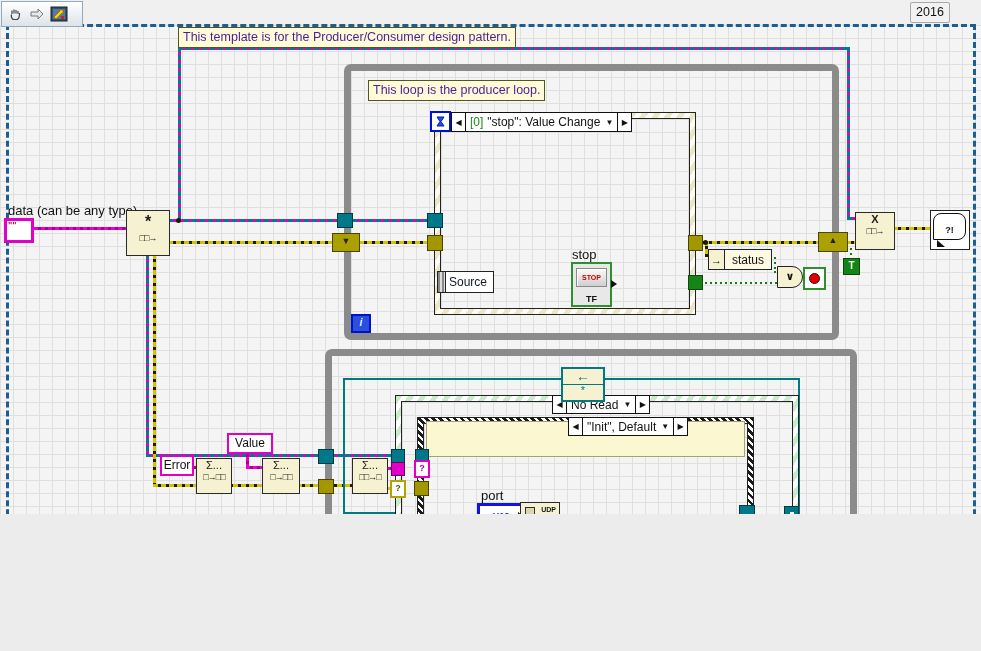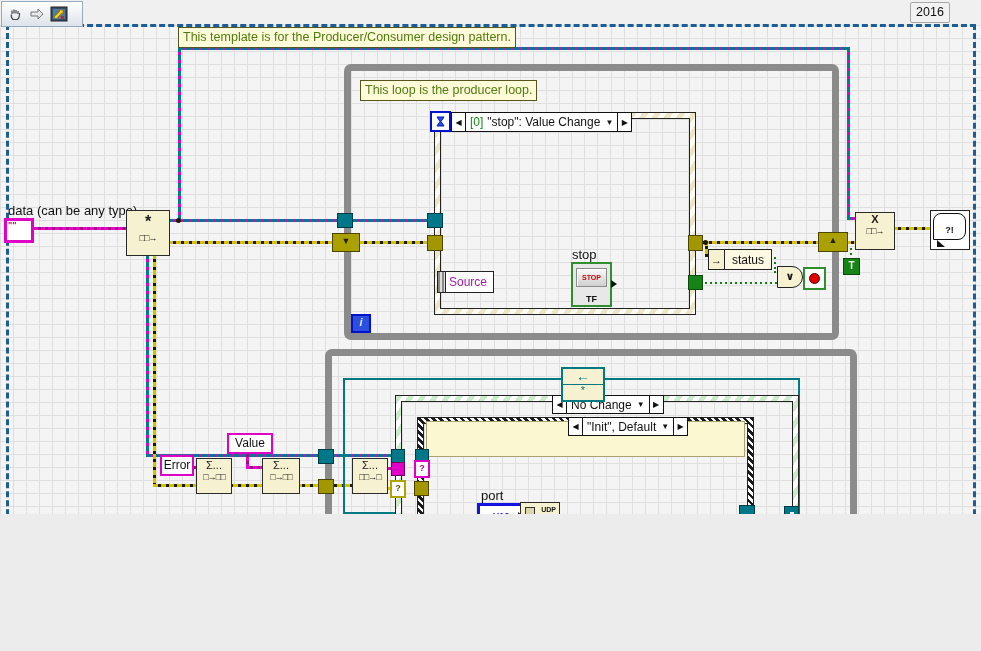--- a/index.html
+++ b/index.html
@@ -28,21 +28,21 @@
   .ne-stripe{background:repeating-linear-gradient(125deg,#c9ebc9 0 5px,#ffffff 5px 10px);}
   .ic-checker{background:repeating-linear-gradient(45deg,#1a1a1a 0 2.5px,#ffffff 2.5px 5px);}
   
   .hdr{display:flex;align-items:stretch;background:#fff;border:1px solid #111;font-size:12px;color:#111;}
   .hdr .cell{display:flex;align-items:center;justify-content:center;padding:0 4px;white-space:nowrap;}
   .hdr .arr{width:13px;font-size:8px;display:flex;align-items:center;justify-content:center;border-left:1px solid #111;border-right:1px solid #111;}
   .hdr .arr.first{border-left:none;}
   .hdr .arr.last{border-right:none;}
   .hdr .drop{font-size:8px;margin-left:5px;}
   
-  .comment{background:#fffbd8;border:1px solid #55551e;color:#4d7c0f;font-size:12.5px;padding:1px 4px;line-height:1.35;}
+  .comment{background:#fffbd8;border:1px solid #55551e;color:#4c1d95;font-size:12.5px;padding:1px 4px;line-height:1.35;}
   .node{background:#f6f1d0;border:1px solid #2a2a2a;color:#1a1a1a;text-align:center;}
   .node .g1{font-size:11px;line-height:13px;display:block;}
   .node .g2{font-size:9px;line-height:11px;display:block;letter-spacing:-1px;}
   .tn{border:1px solid #222;}
   .tn-teal{background:#00788a;border-color:#003c46;}
   .tn-olive{background:#a39700;border-color:#4a4400;}
   .tn-green{background:#158315;border-color:#0a4a0a;}
   .tn-mag{background:#e100c8;border-color:#6e0060;}
   .tn-dot{position:relative;}
   .tn-dot::after{content:"";position:absolute;left:50%;top:50%;width:4px;height:4px;margin:-2px 0 0 -2px;background:#fff;}
@@ -151,21 +151,21 @@
   </div>
 
   <div class="abs" style="left:430px;top:111px;width:17px;height:17px;background:#fff;border:2px solid #0012cc;display:flex;align-items:center;justify-content:center;">
     <svg width="9" height="11" viewBox="0 0 9 11">
         <path d="M1 1 H8 L5 5.5 L8 10 H1 L4 5.5 Z" fill="#2b50e0" stroke="#0012cc" stroke-width="1"></path>
       </svg>
   </div>
 
   <div class="abs" style="left:437px;top:271px;width:55px;height:20px;background:#fff;border:1px solid #222;display:flex;align-items:center;">
     <span style="width:7px;height:100%;background:repeating-linear-gradient(90deg,#888 0 2px,#ddd 2px 4px);border-right:1px solid #222;"></span>
-    <span style="color:#a21caf;font-size:12px;padding-left:3px;">Source</span>
+    <span style="color:#0f172a;font-size:12px;padding-left:3px;">Source</span>
   </div>
 
   <div class="abs ctl-label" style="left:572px;top:247px;">stop</div>
   <div class="abs" style="left:571px;top:262px;width:37px;height:41px;border:2px solid #2f8f2f;background:#e8e8e8;">
     <div style="position:absolute;left:3px;top:4px;right:3px;height:17px;background:linear-gradient(#fafafa,#cfcfcf);border:1px solid #8a8a8a;box-shadow:inset 1px 1px 0 #fff;display:flex;align-items:center;justify-content:center;">
       <span style="color:#cc0000;font-weight:bold;font-size:7px;letter-spacing:0;">STOP</span>
     </div>
     <div style="position:absolute;left:0;right:0;bottom:1px;text-align:center;font-size:9px;font-weight:bold;color:#111;">TF</div>
     <div style="position:absolute;right:-7px;top:16px;width:0;height:0;border-left:6px solid #111;border-top:4px solid transparent;border-bottom:4px solid transparent;"></div>
   </div>
@@ -188,21 +188,21 @@
 
   <div class="abs struct ic-checker" style="left:417px;top:417px;width:335px;height:178px;">
     <div class="struct-inner gridbg"></div>
   </div>
 
   <div class="abs" style="left:426px;top:421px;width:317px;height:34px;background:#fbf7d0;border:1px solid #a8a272;"></div>
 
   <div class="abs hdr" style="left:552px;top:395px;height:17px;">
     <span class="arr first">◀</span>
     <span class="cell">
-        <span>No Change</span>
+        <span>No Read</span>
         <span class="drop">▼</span>
       </span>
     <span class="arr last">▶</span>
   </div>
   <div class="abs hdr" style="left:568px;top:417px;height:17px;">
     <span class="arr first">◀</span>
     <span class="cell">
         <span>"Init", Default</span>
         <span class="drop">▼</span>
       </span>
@@ -290,15 +290,15 @@
     <span style="position:absolute;right:-1px;width:0;height:0;border-left:5px solid #111;border-top:4px solid transparent;border-bottom:4px solid transparent;"></span>
   </div>
   <div class="abs node" style="left:520px;top:502px;width:38px;height:43px;">
     <span style="position:absolute;right:3px;top:3px;font-size:7px;font-weight:bold;color:#111;">UDP</span>
     <span style="position:absolute;left:4px;top:4px;width:8px;height:7px;border:1px solid #333;background:#dcd6ae;"></span>
     <span style="position:absolute;right:6px;bottom:5px;width:10px;height:8px;border:1.5px solid #333;background:#cfd8ea;"></span>
     <span style="position:absolute;left:5px;bottom:4px;width:6px;height:14px;border-right:1.5px dotted #333;border-top:1.5px solid #333;"></span>
   </div>
 
   <div class="abs comment" style="left:178px;top:27px;white-space:nowrap;">This template is for the Producer/Consumer design pattern.</div>
-  <div class="abs comment" style="left:360px;top:80px;white-space:nowrap;">This loop is the producer loop.</div>
+  <div class="abs comment" style="left:368px;top:80px;white-space:nowrap;">This loop is the producer loop.</div>
 
 </div>
 
 </body></html>

